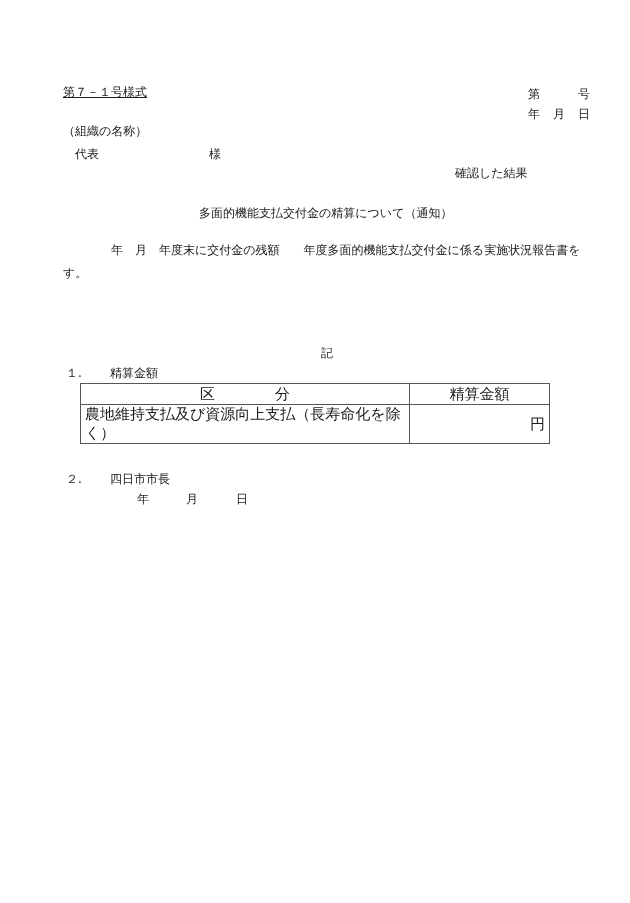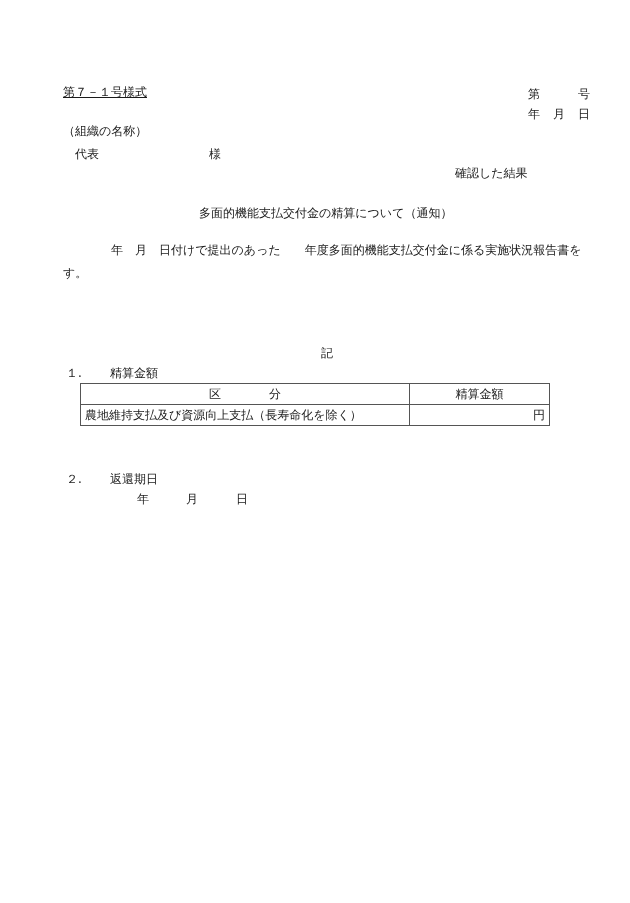--- a/index.html
+++ b/index.html
@@ -1,21 +1,21 @@
 <!DOCTYPE html>
 <html><head>
 <meta charset="utf-8">
 <style>
   html, body { margin:0; padding:0; background:#ffffff; }
   body { width:630px; height:903px; position:relative; overflow:hidden;
          font-family:"DejaVu Serif","Liberation Serif",serif; color:#1a1a1a; font-size:12px; }
   .abs { position:absolute; white-space:nowrap; line-height:14px; }
   .para { position:absolute; left:63px; width:530px; font-size:12px; line-height:23px; }
   .para .ln { display:block; white-space:nowrap; height:23px; }
-  table.settle { position:absolute; left:80px; top:383px; width:470px; border-collapse:collapse; font-size:12px; }
+  table.settle { position:absolute; left:80px; top:383px; width:470px; border-collapse:collapse; font-size:15px; }
   table.settle td, table.settle th { border:1px solid #555; height:20px; padding:0 4px; font-weight:normal; }
   table.settle th { text-align:center; }
   td.amt { text-align:right; }
 </style>
 </head>
 <body>
 
 <div>
 
   <div class="abs" style="left:63px;top:85px;text-decoration:underline;">第７－１号様式</div>
@@ -29,21 +29,21 @@
 
   <div class="abs" style="left:63px;top:124px;">（組織の名称）</div>
   <div class="abs" style="left:75px;top:147px;">代表</div>
   <div class="abs" style="left:209px;top:147px;">様</div>
 
   <div class="abs" style="left:455px;top:166px;">確認した結果</div>
 
   <div class="abs" style="left:199px;top:206px;font-family:Liberation Serif, serif;">多面的機能支払交付金の精算について（通知）</div>
 
   <div class="para" style="top:239px;">
-    <span class="ln">　　　　年　月　日付けで提出のあった　　年度多面的機能支払交付金に係る実施状況報告書を</span>
+    <span class="ln">　　　　年　月　年度末に交付金の残額　　年度多面的機能支払交付金に係る実施状況報告書を</span>
     <span class="ln">す。</span>
   </div>
 
   <div class="abs" style="left:321px;top:346px;">記</div>
 
   <div class="abs" style="left:66px;top:366px;">１.</div>
   <div class="abs" style="left:110px;top:366px;">精算金額</div>
 
   <table class="settle">
     <tbody>
@@ -52,19 +52,19 @@
       <th>精算金額</th>
     </tr>
     <tr>
       <td>農地維持支払及び資源向上支払（長寿命化を除く）</td>
       <td class="amt">円</td>
     </tr>
   </tbody>
     </table>
 
   <div class="abs" style="left:66px;top:472px;">２.</div>
-  <div class="abs" style="left:110px;top:472px;">返還期日</div>
+  <div class="abs" style="left:110px;top:472px;">四日市市長</div>
 
   <div class="abs" style="left:137px;top:492px;">年</div>
   <div class="abs" style="left:186px;top:492px;">月</div>
   <div class="abs" style="left:236px;top:492px;">日</div>
 
 </div>
 
 </body></html>

